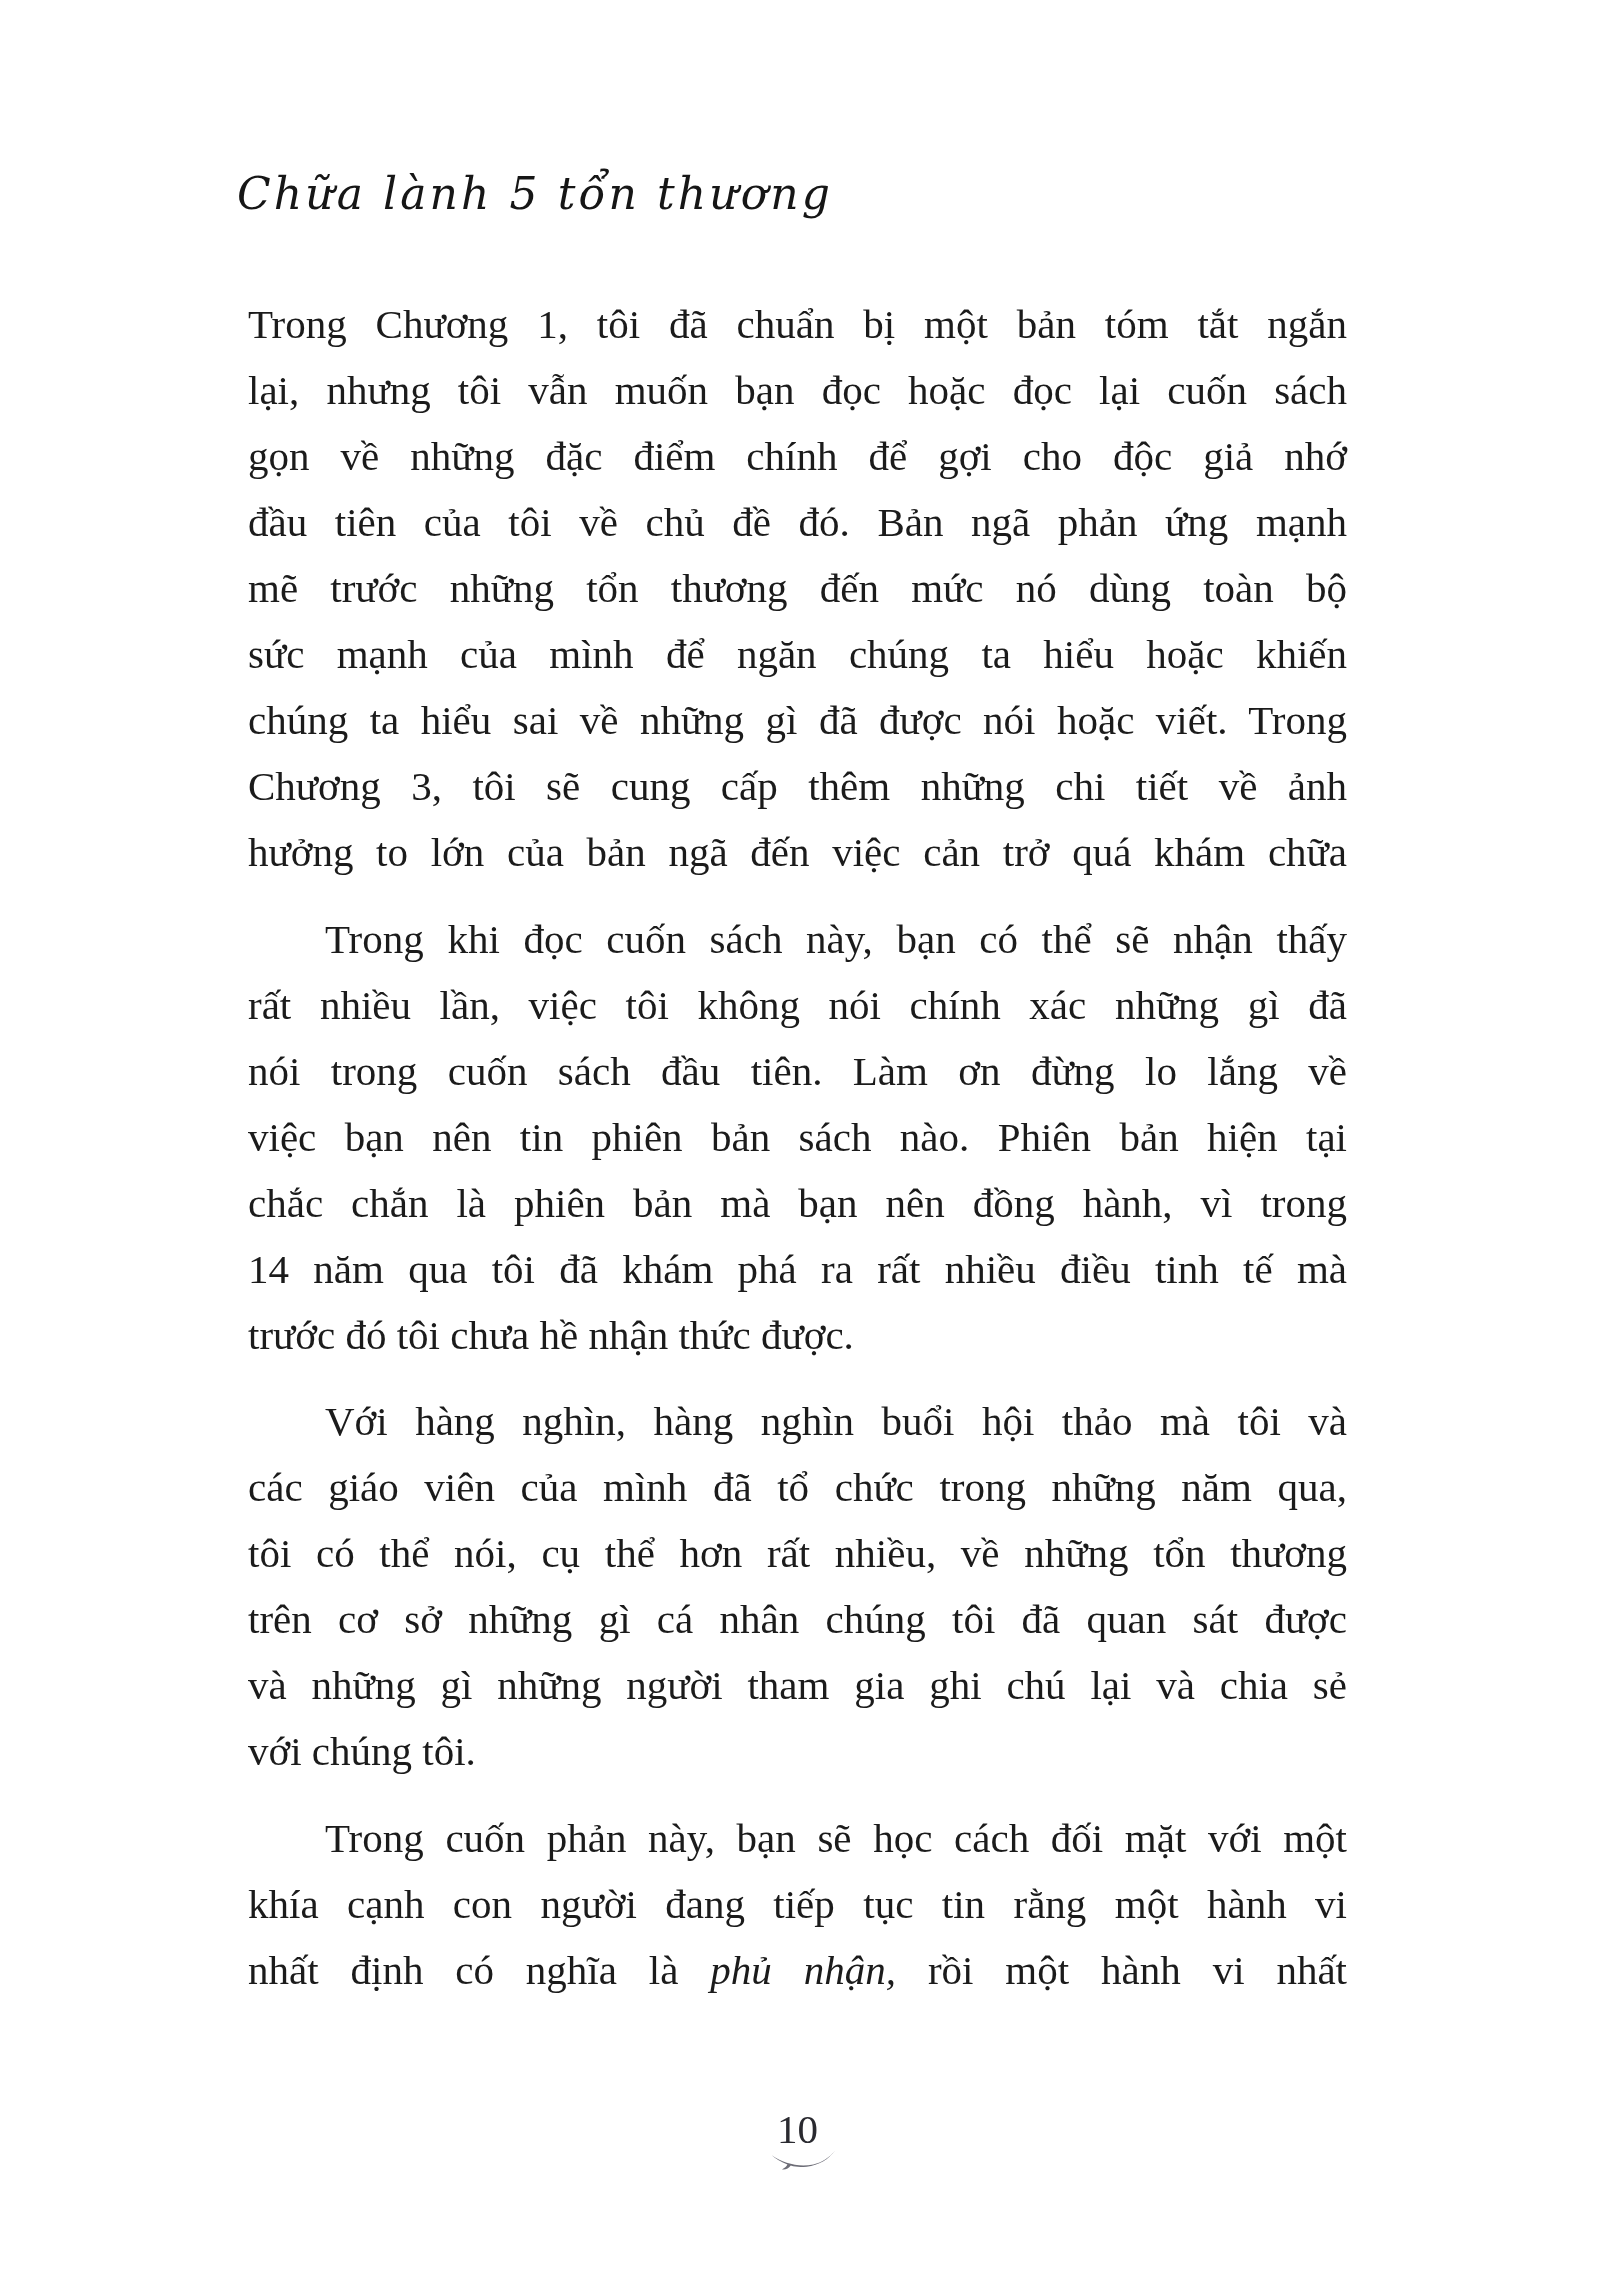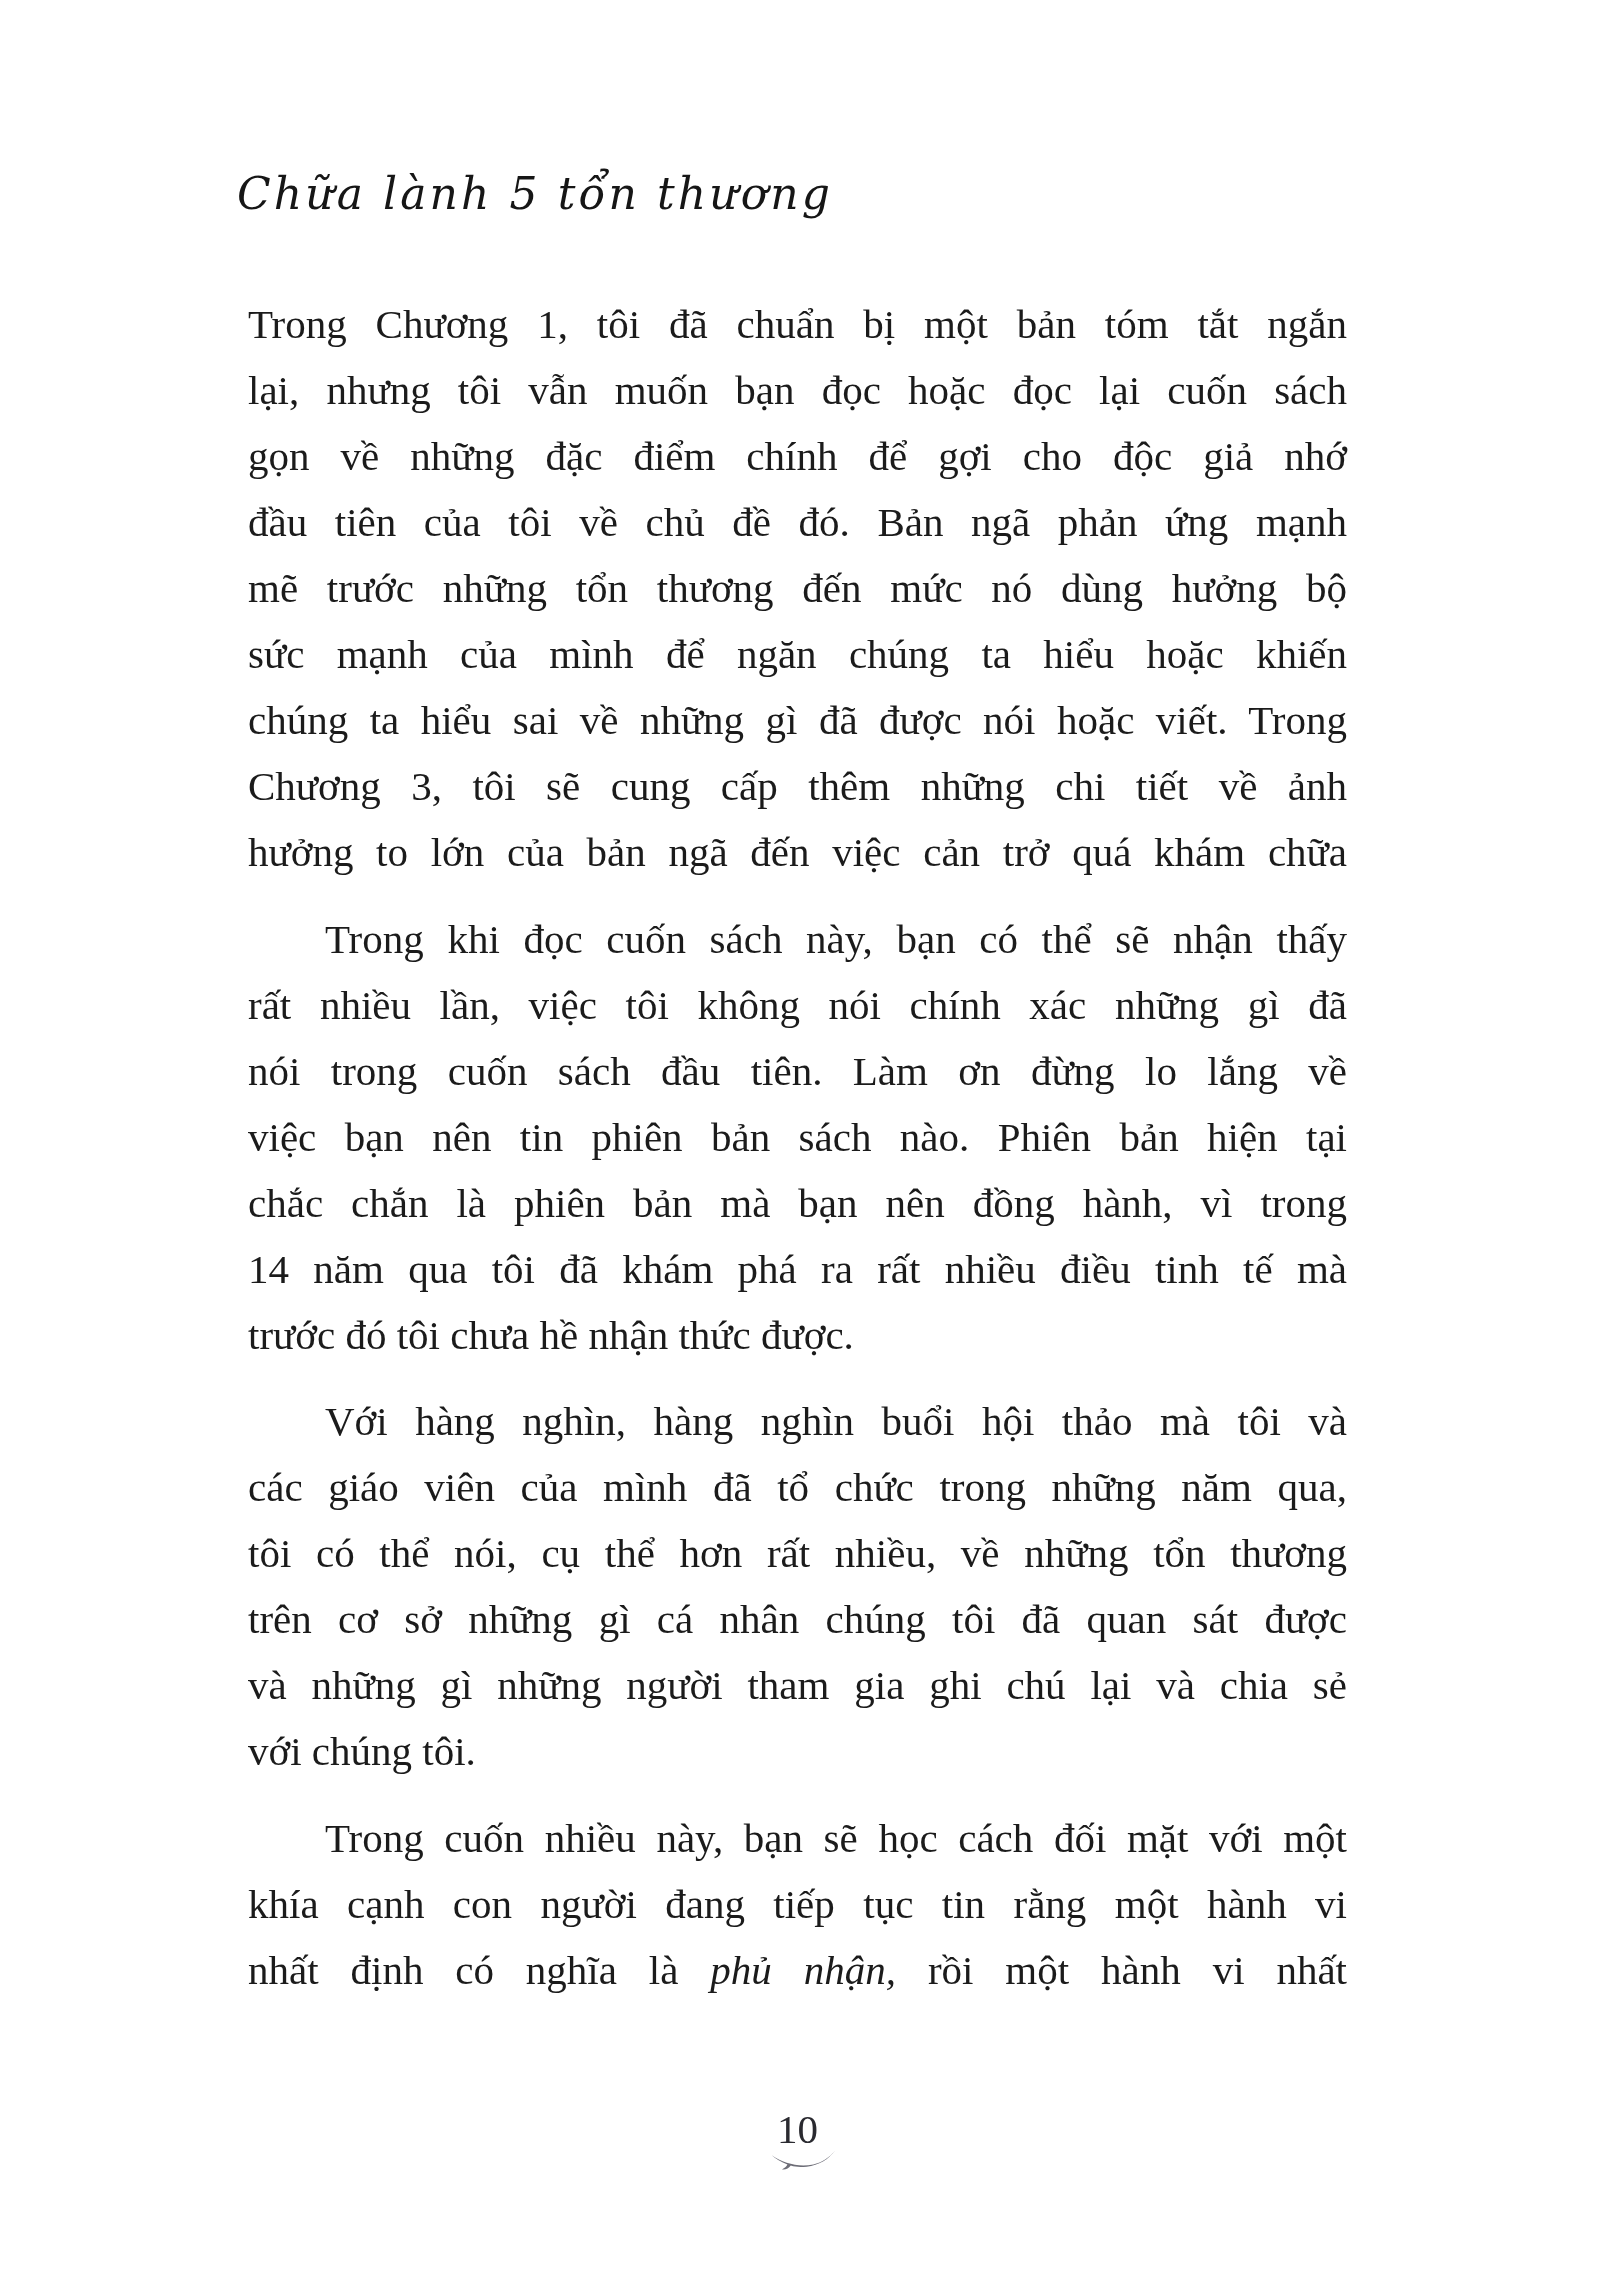--- a/index.html
+++ b/index.html
@@ -68,21 +68,21 @@
 <div class="page">
 
   <div class="running-header">Chữa lành 5 tổn thương</div>
 
   <div class="body-text">
       <div class="para">
         <div class="line">Trong Chương 1, tôi đã chuẩn bị một bản tóm tắt ngắn</div>
         <div class="line">lại, nhưng tôi vẫn muốn bạn đọc hoặc đọc lại cuốn sách</div>
         <div class="line">gọn về những đặc điểm chính để gợi cho độc giả nhớ</div>
         <div class="line">đầu tiên của tôi về chủ đề đó. Bản ngã phản ứng mạnh</div>
-        <div class="line">mẽ trước những tổn thương đến mức nó dùng hưởng bộ</div>
+        <div class="line">mẽ trước những tổn thương đến mức nó dùng toàn bộ</div>
         <div class="line">sức mạnh của mình để ngăn chúng ta hiểu hoặc khiến</div>
         <div class="line">chúng ta hiểu sai về những gì đã được nói hoặc viết. Trong</div>
         <div class="line">Chương 3, tôi sẽ cung cấp thêm những chi tiết về ảnh</div>
         <div class="line">hưởng to lớn của bản ngã đến việc cản trở quá khám chữa</div>
       </div>
       <div class="para">
         <div class="line indent">Trong khi đọc cuốn sách này, bạn có thể sẽ nhận thấy</div>
         <div class="line">rất nhiều lần, việc tôi không nói chính xác những gì đã</div>
         <div class="line">nói trong cuốn sách đầu tiên. Làm ơn đừng lo lắng về</div>
         <div class="line">việc bạn nên tin phiên bản sách nào. Phiên bản hiện tại</div>
@@ -92,21 +92,21 @@
       </div>
       <div class="para">
         <div class="line indent">Với hàng nghìn, hàng nghìn buổi hội thảo mà tôi và</div>
         <div class="line">các giáo viên của mình đã tổ chức trong những năm qua,</div>
         <div class="line">tôi có thể nói, cụ thể hơn rất nhiều, về những tổn thương</div>
         <div class="line">trên cơ sở những gì cá nhân chúng tôi đã quan sát được</div>
         <div class="line">và những gì những người tham gia ghi chú lại và chia sẻ</div>
         <div class="line last">với chúng tôi.</div>
       </div>
       <div class="para">
-        <div class="line indent">Trong cuốn nhiều này, bạn sẽ học cách đối mặt với một</div>
+        <div class="line indent">Trong cuốn phản này, bạn sẽ học cách đối mặt với một</div>
         <div class="line">khía cạnh con người đang tiếp tục tin rằng một hành vi</div>
         <div class="line"><span>nhất định có nghĩa là </span><em>phủ nhận,</em><span> rồi một hành vi nhất</span></div>
       </div>
     </div>
 
   <div class="footer">
     <div class="page-number">10</div>
     <svg class="flourish" width="66" height="23" viewBox="0 0 120 40" aria-hidden="true">
       <path d="M2 12
                C 24 28 52 34 78 29

